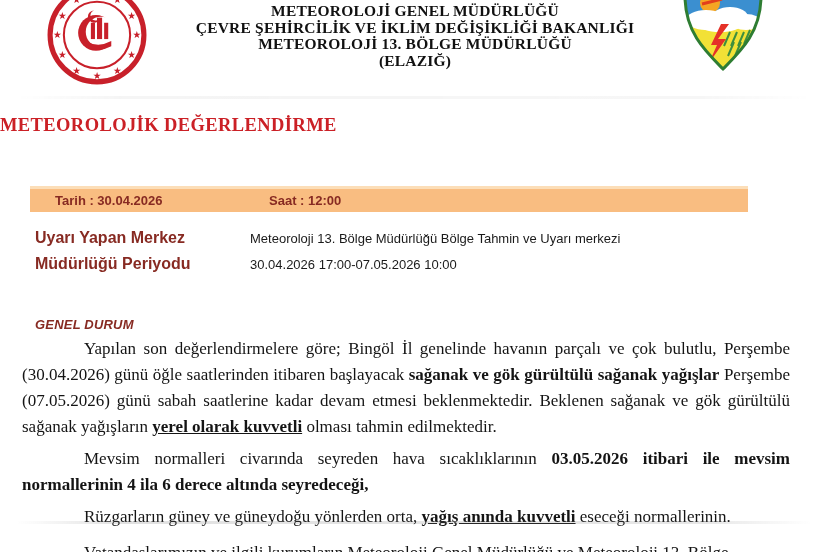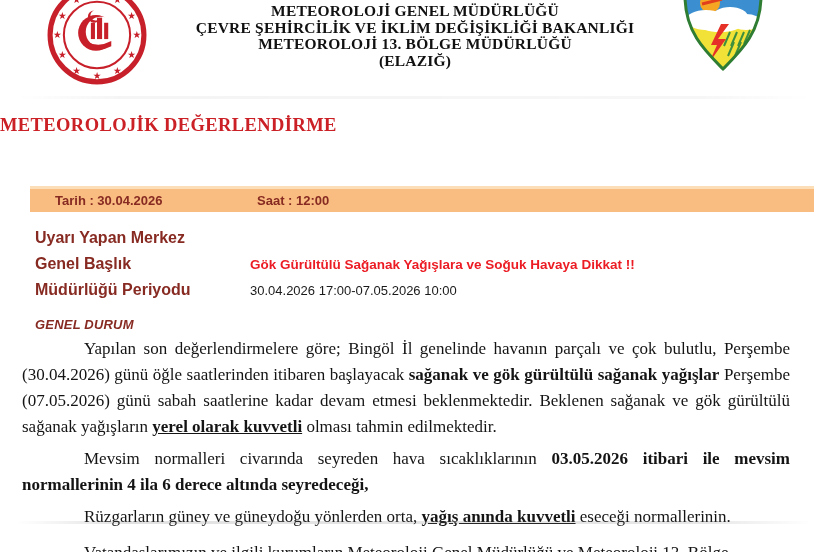--- a/index.html
+++ b/index.html
@@ -19,27 +19,27 @@
   }
   .agency-block div{white-space:nowrap;}
 
   .doc-title{
     position:absolute;top:115px;left:0;width:100%;
     font-weight:bold;font-size:18.5px;letter-spacing:.4px;color:var(--title-red,#cb2026);
   }
 
   
   .info-bar{
-    position:absolute;top:186px;left:30px;width:784px;height:26px;
+    position:absolute;top:186px;left:30px;width:718px;height:26px;
     background:var(--bar-orange,#f9bd81);
     border-top:3px solid var(--bar-orange-light,#fcdeb8);
     box-sizing:border-box;
     font-family:"Liberation Sans", sans-serif;font-weight:bold;font-size:13px;
     color:var(--label-maroon,#872a22);
-    display:flex;align-items:center;
+    display:flex;align-items:center;gap:12px;
   }
   .info-bar .date{margin-left:25px;width:202px;}
   .info-bar .time{}
 
   
   .fields{position:absolute;top:229px;left:35px;width:760px;
     font-family:"Liberation Sans", sans-serif;font-size:13px;}
   .field-row{display:flex;align-items:baseline;height:26px;}
   .field-label{width:215px;font-weight:bold;color:var(--label-maroon,#872a22);font-size:16px;}
   .field-value{color:#1a1a1a;}
@@ -146,24 +146,21 @@
   <div class="doc-title">METEOROLOJİK DEĞERLENDİRME</div>
 
   <div class="info-bar">
     <span class="date">Tarih : 30.04.2026</span>
     <span class="time">Saat : 12:00</span>
   </div>
 
   <div class="fields">
     <div class="field-row">
       <span class="field-label">Uyarı Yapan Merkez</span>
-    </div>
-    <div class="field-row">
-      <span class="field-label">Genel Başlık</span>
-      <span class="field-value alert">Gök Gürültülü Sağanak Yağışlara ve Soğuk Havaya Dikkat !!</span>
+      <span class="field-value">Meteoroloji 13. Bölge Müdürlüğü Bölge Tahmin ve Uyarı merkezi</span>
     </div>
     <div class="field-row">
       <span class="field-label">Müdürlüğü Periyodu</span>
       <span class="field-value">30.04.2026 17:00-07.05.2026 10:00</span>
     </div>
   </div>
 
   <div class="section-heading">GENEL DURUM</div>
 
   <div class="paragraphs">

